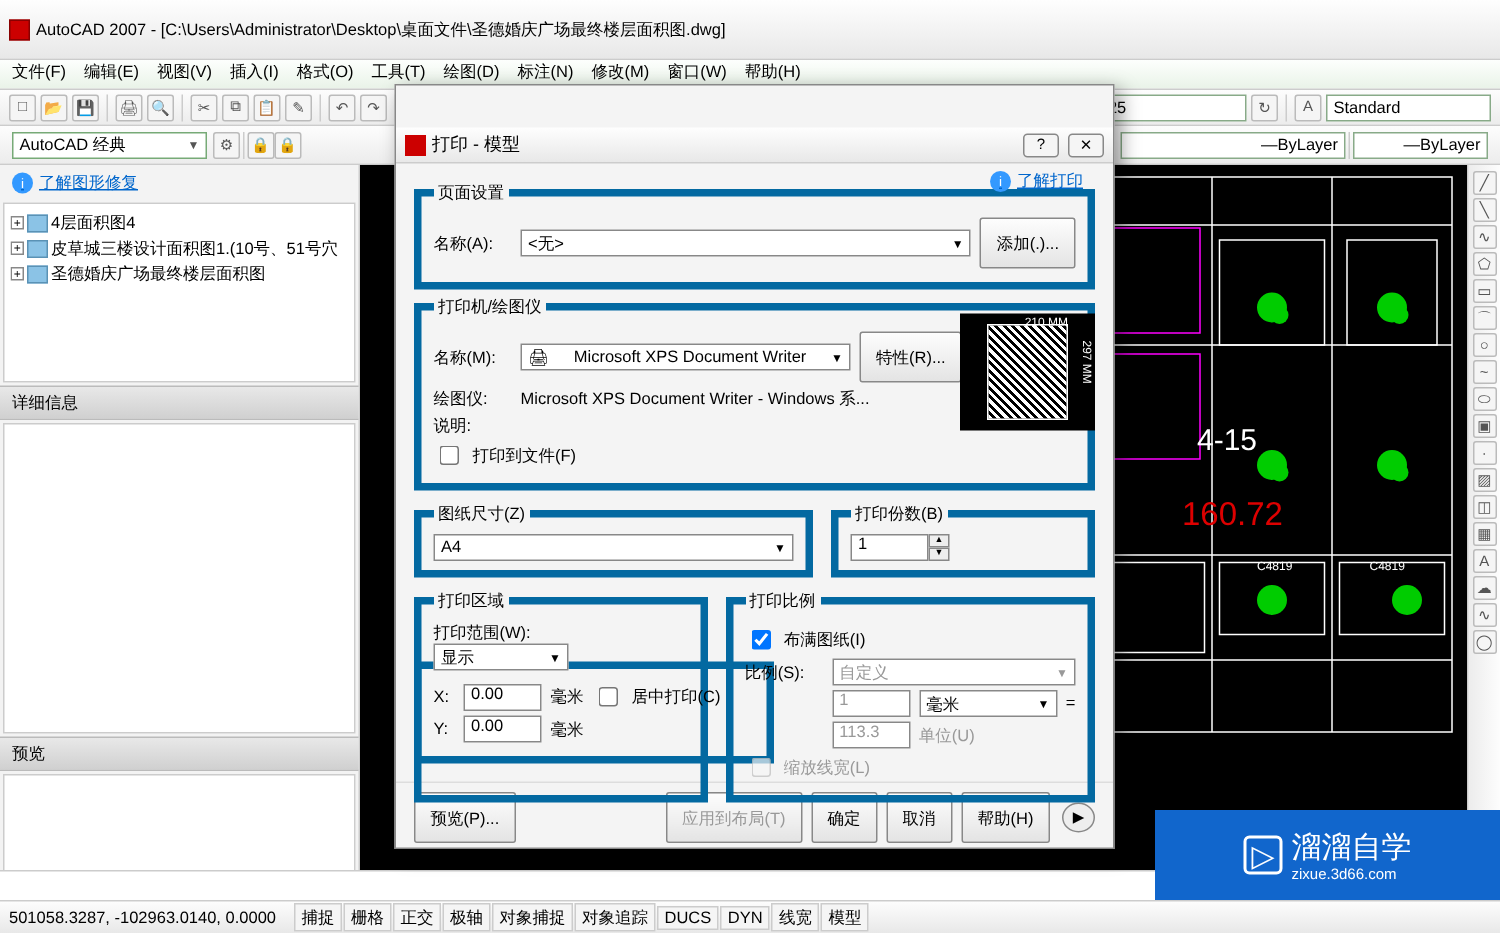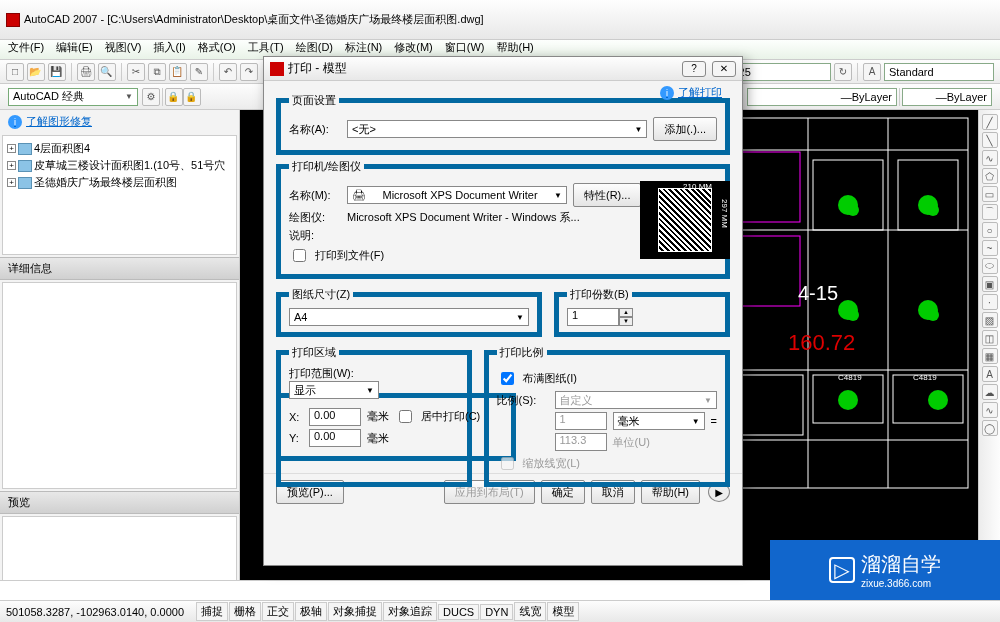--- a/index.html
+++ b/index.html
@@ -26,33 +26,33 @@
   .drawing { flex:1; background:#000; position:relative; }
   .drawing svg { position:absolute; right:0; top:0; }
   .righttoolbar { width:22px; background:linear-gradient(to left,#fdfdfd,#ececec); border-left:1px solid #ccc; display:flex; flex-direction:column; align-items:center; padding-top:4px; gap:2px; }
   .righttoolbar .tbtn { width:16px; height:16px; }
   .statusbar { position:absolute; bottom:0; left:0; right:0; height:22px; background:linear-gradient(#fdfdfd,#e8e8e8); border-top:1px solid #ccc; display:flex; align-items:center; font-size:11px; padding:0 6px; }
   .statusbar .coords { margin-right:12px; }
   .statbtn { border:1px solid #ccc; padding:1px 4px; background:#f5f5f5; margin-right:1px; }
   .cmdline { position:absolute; bottom:22px; left:0; right:0; height:20px; background:#fff; border-top:1px solid #ccc; font-size:11px; padding:2px 6px; display:flex; gap:4px; }
   
   .dialog { position:absolute; left:263px; top:56px; width:480px; height:510px; background:#f4f4f4; border:1px solid #888; box-shadow:4px 4px 12px rgba(0,0,0,0.4); font-size:11px; z-index:10; }
-  .dlg-title { height:24px; background:linear-gradient(#fefefe,#e8e8e8); display:flex; align-items:center; padding:0 6px; font-size:12px; border-bottom:1px solid #ccc; }
+  .dlg-title { height:24px; background:linear-gradient(#fefefe,#e8e8e8); display:flex; align-items:center; padding:0 6px; font-size:12px; border-bottom:1px solid #ccc;margin-top:28px; }
   .dlg-title .dlgicon { width:14px; height:14px; background:#c00; margin-right:4px; }
   .dlg-title .right { margin-left:auto; display:flex; gap:6px; }
   .dlg-title .winbtn { width:24px; height:16px; border:1px solid #888; border-radius:3px; background:#f5f5f5; display:flex; align-items:center; justify-content:center; font-size:10px; }
   .dlg-body { padding:8px 12px; position:relative; }
   .dlg-body .learnlink { color:#0066cc; text-decoration:underline; position:absolute; right:20px; top:4px; display:flex; align-items:center; gap:4px; }
   fieldset { border:5px solid #0369a1; padding:6px 8px; margin:4px 0; }
   legend { font-size:11px; padding:0 3px; }
   .field { display:flex; align-items:center; gap:6px; margin:3px 0; }
   .field label { width:52px; }
   .dropdown { flex:1; height:18px; background:#fff; border:1px solid #888; display:flex; align-items:center; padding:0 4px; justify-content:space-between; }
   .dropdown .arrow { font-size:8px; }
-  .btn { height:24px; padding:0 10px; border:1px solid #888; background:linear-gradient(#fdfdfd,#e4e4e4); border-radius:2px; font-size:11px; display:flex; align-items:center; }
+  .btn { height:34px; padding:0 10px; border:1px solid #888; background:linear-gradient(#fdfdfd,#e4e4e4); border-radius:2px; font-size:11px; display:flex; align-items:center; }
   .preview { position:absolute; right:12px; top:100px; width:90px; height:78px; background:#000; display:flex; align-items:center; justify-content:center; }
   .preview .paper { width:54px; height:64px; background:repeating-linear-gradient(45deg,#fff,#fff 2px,#000 2px,#000 4px); border:1px solid #fff; position:relative; }
   .preview .mm { position:absolute; color:#fff; font-size:8px; top:1px; right:18px; }
   .preview .mm2 { position:absolute; color:#fff; font-size:8px; right:1px; top:18px; writing-mode:vertical-rl; }
   .row2 { display:flex; gap:12px; }
   .col { flex:1; }
   .numbox { width:52px; height:18px; background:#fff; border:1px solid #888; padding:0 4px; }
   .disabled { color:#999; }
   .spinner { display:flex; }
   .spinner .updown { width:14px; display:flex; flex-direction:column; }

